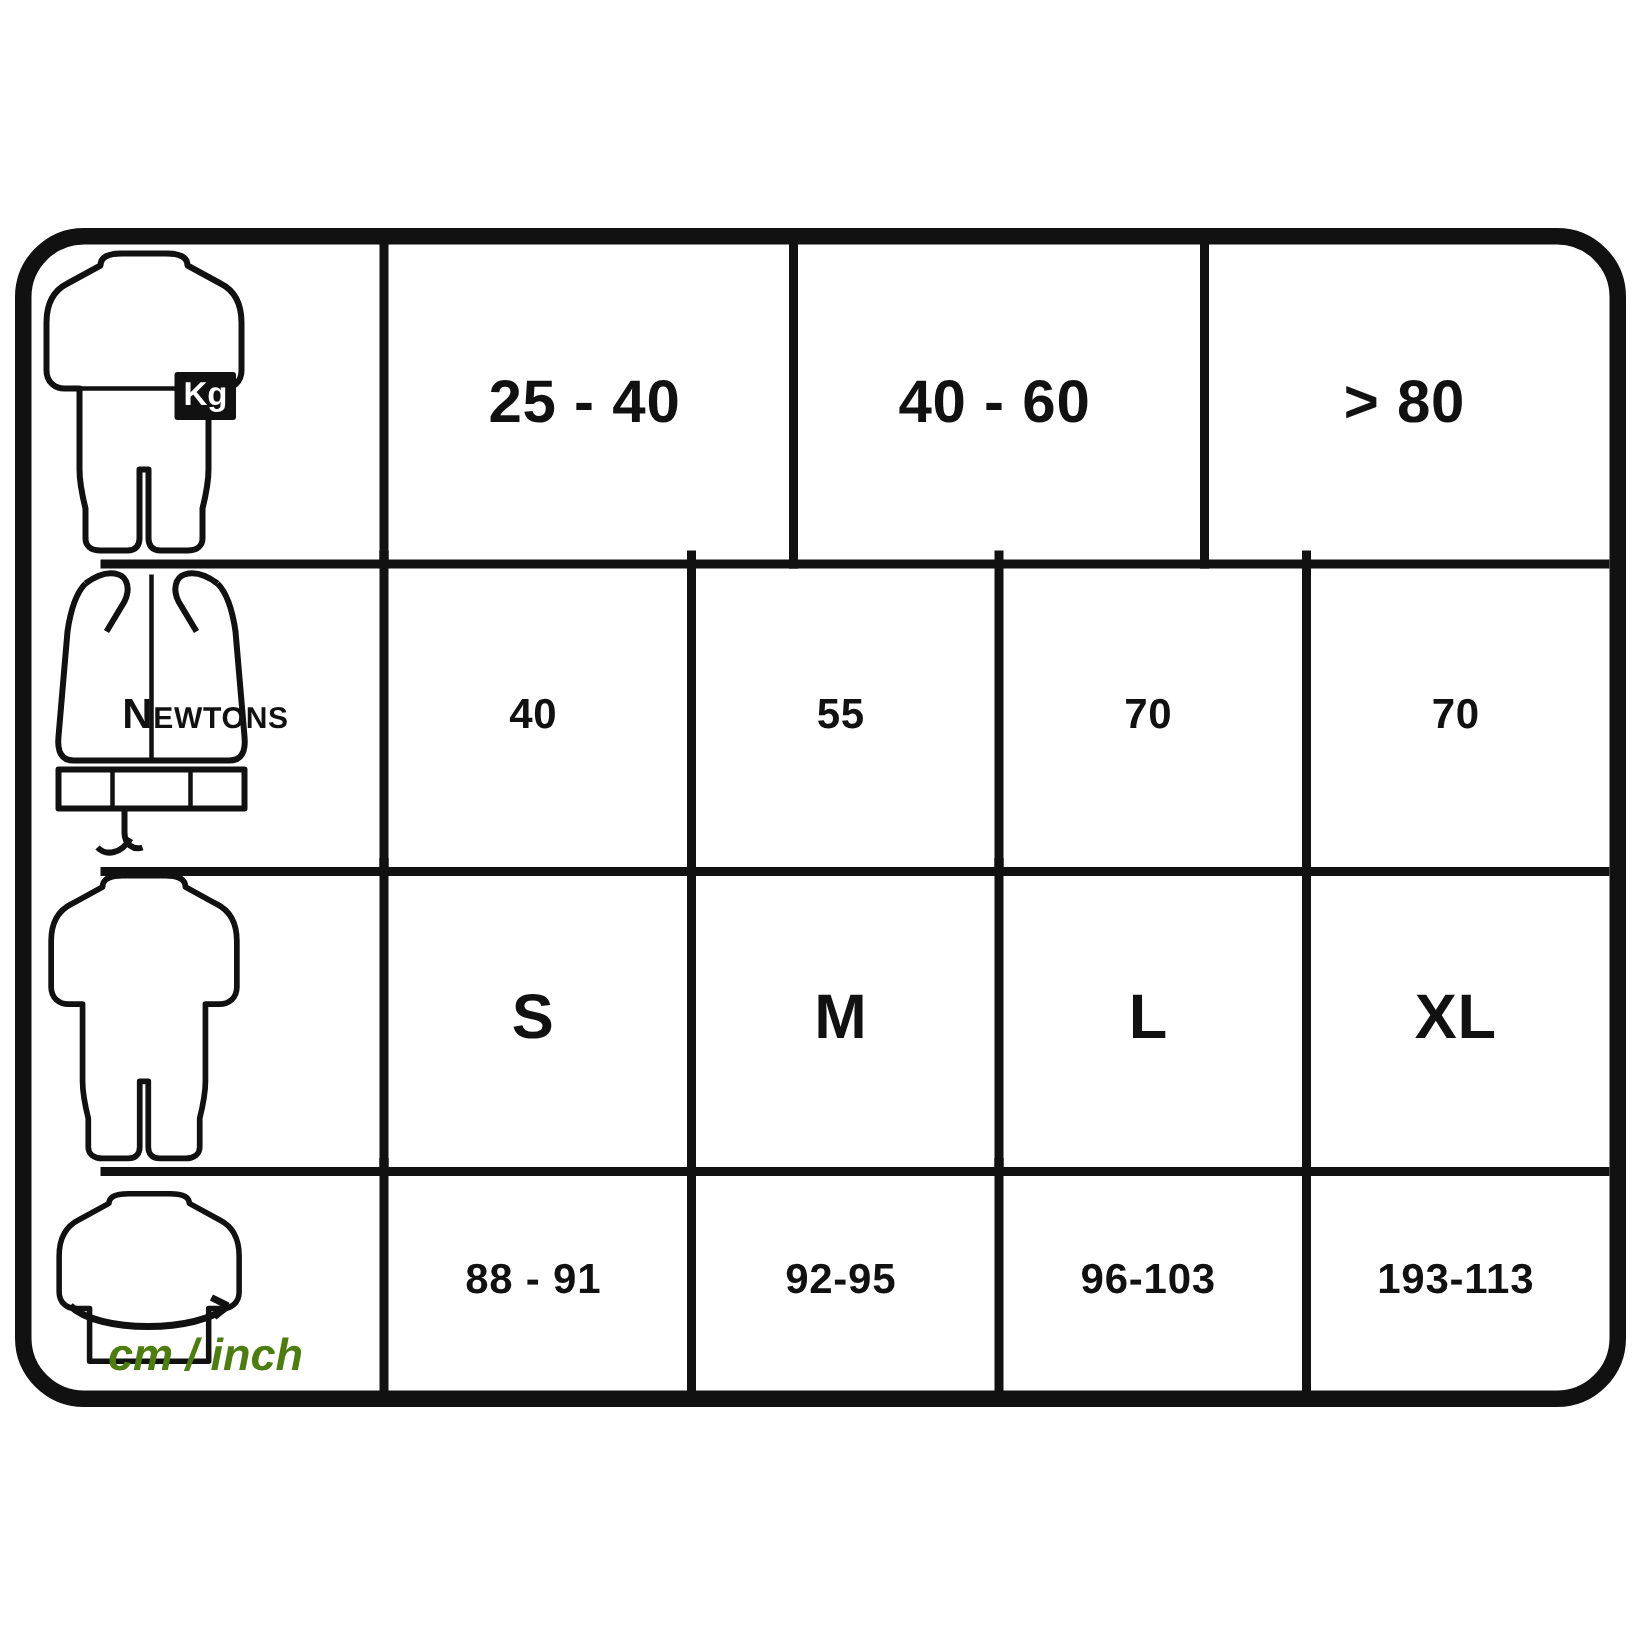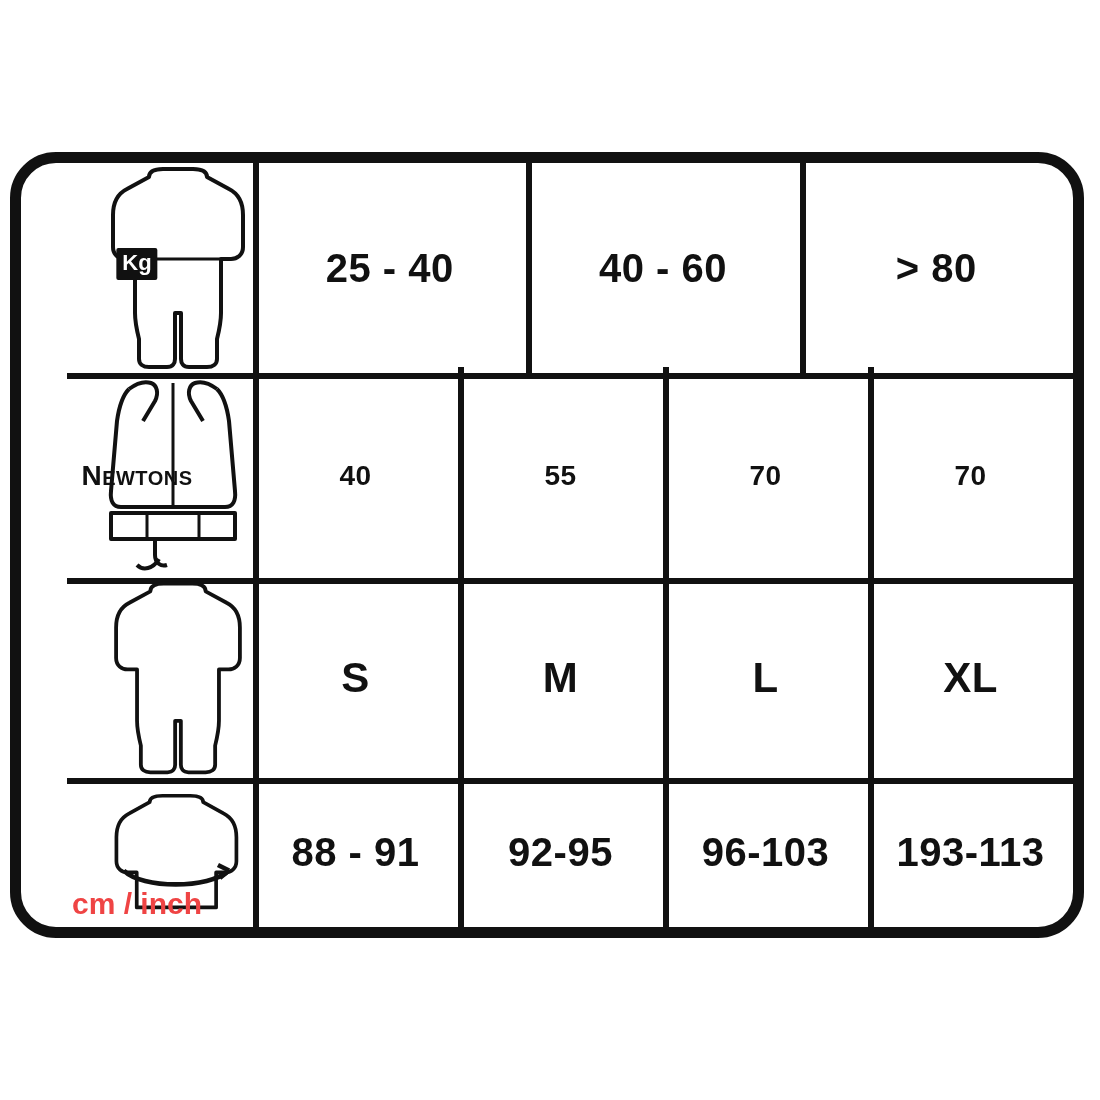--- a/index.html
+++ b/index.html
@@ -88,42 +88,43 @@
 
   .val {
     font-weight: bold;
     color: #111111;
     letter-spacing: 0.5px;
     white-space: nowrap;
   }
   .val-weight { font-size: 40px; }
   .val-newton { font-size: 28px; }
   .val-size   { font-size: 42px; }
-  .val-chest  { font-size: 40px; }
+  .val-chest  { font-size: 28px; }
 
   
   .icon-box {
     position: relative;
     width: 100%;
     height: 100%;
     display: flex;
     align-items: center;
-    justify-content: flex-end;
+    justify-content: flex-start;
   }
   .icon-box svg { display: block; }
 
   .cm-inch-label {
     position: absolute;
     left: 50%;
     transform: translateX(-50%);
     bottom: 6px;
     font-size: 30px;
     font-weight: bold;
-    color: #ef4444;
+    color: #4d7c0f;
     white-space: nowrap;
+    font-style: italic;
   }
 
   .newtons-word {
     position: absolute;
     left: 50%;
     top: 50%;
     transform: translate(-50%, -50%);
     font-family: Liberation Sans, sans-serif;
     font-weight: bold;
     font-size: 28px;

